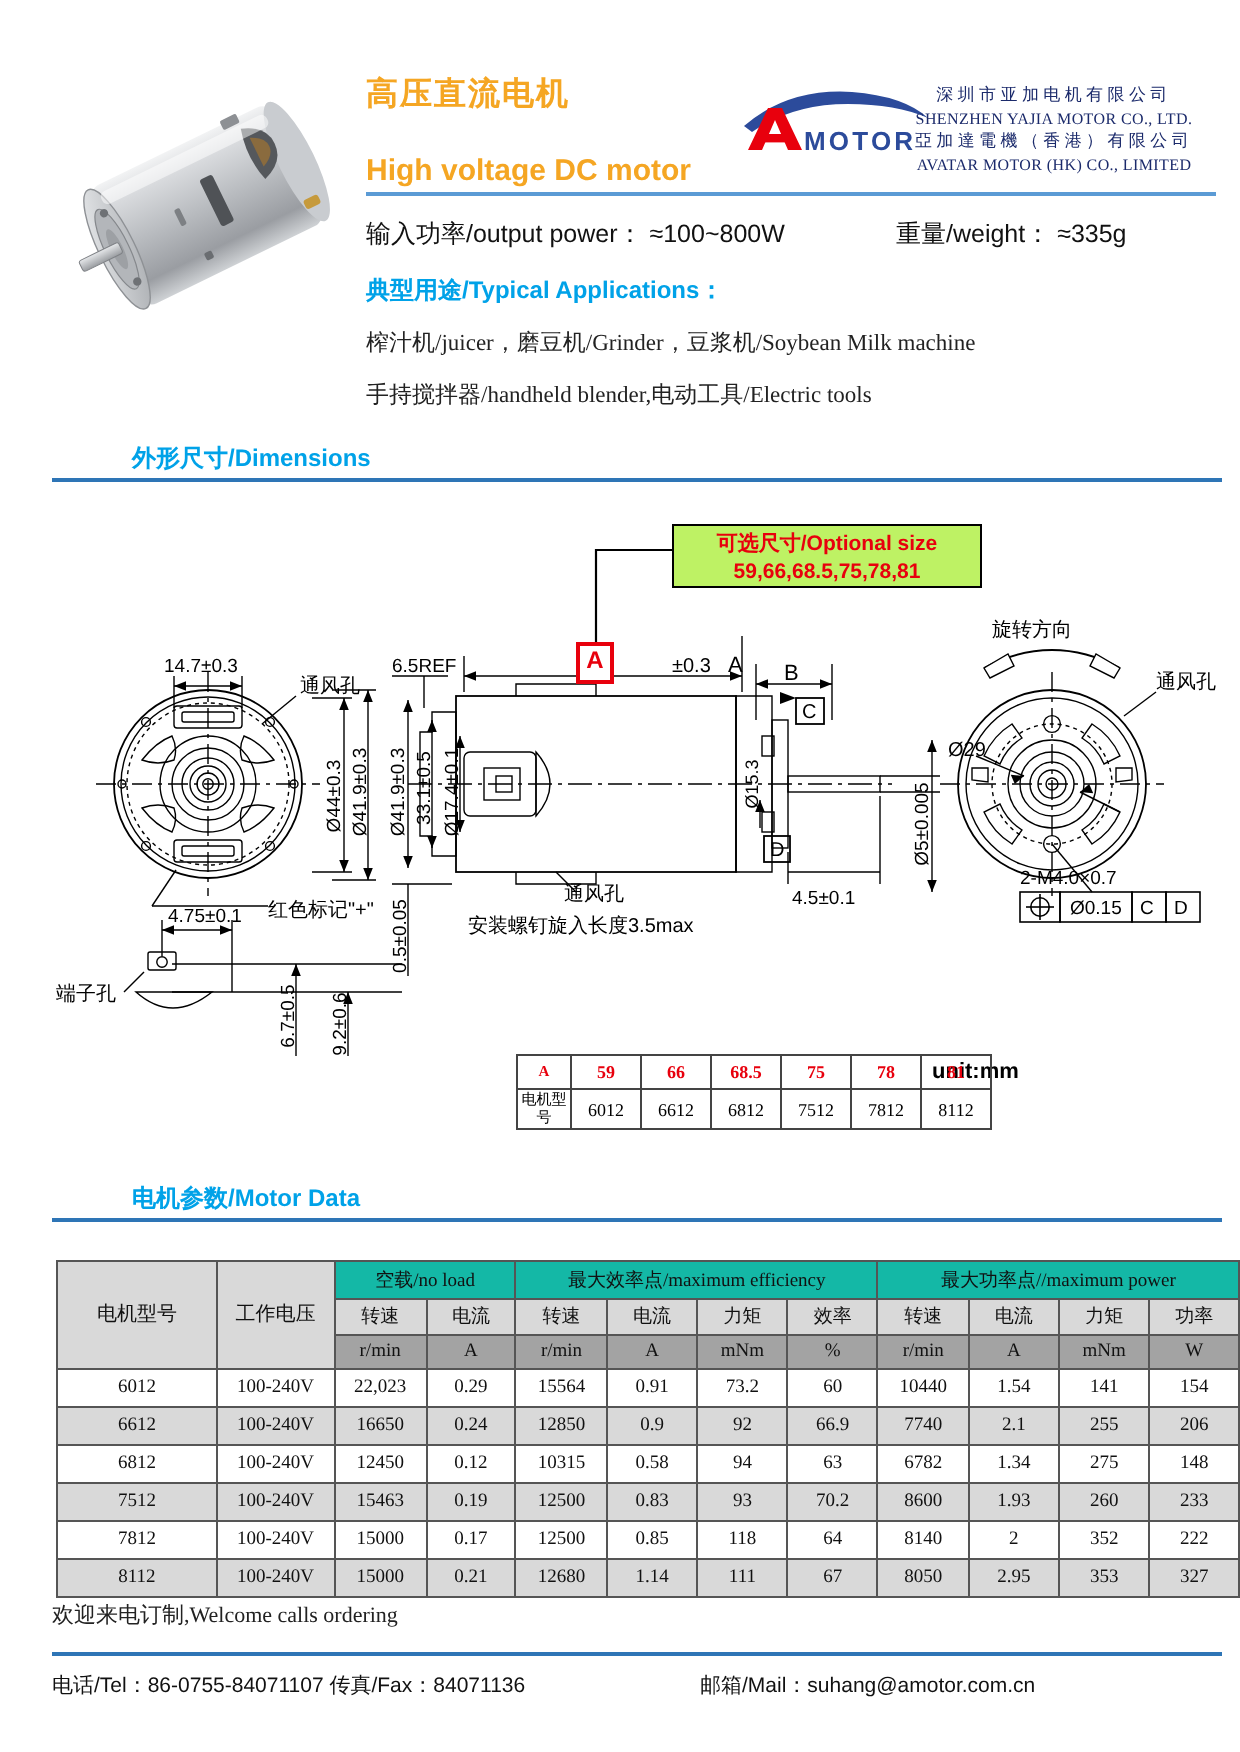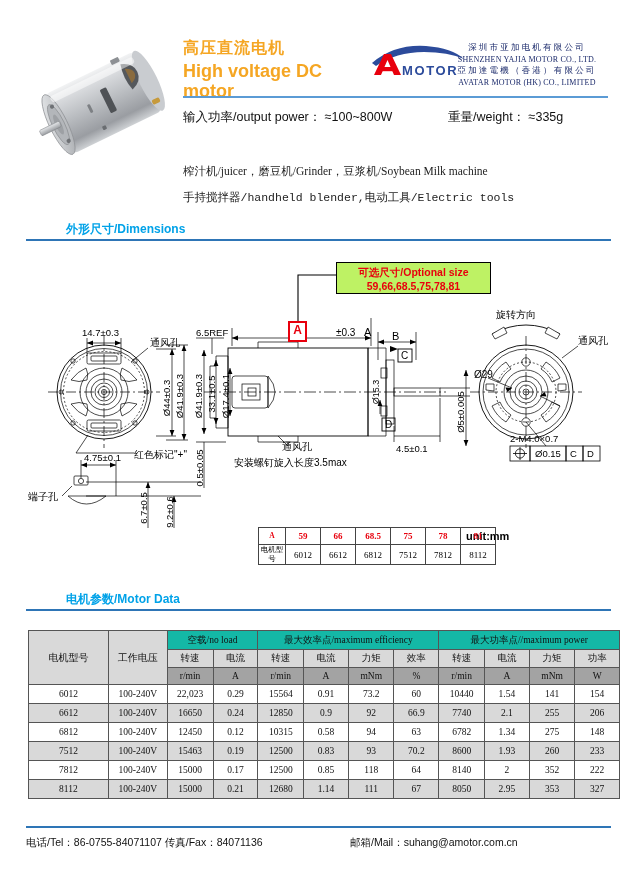--- a/index.html
+++ b/index.html
@@ -10,35 +10,35 @@
   }
   .page{position:absolute;left:0;top:0;width:620px;height:876px;}
 
   
   .photo{position:absolute;left:32px;top:36px;width:142px;height:136px;}
   .hd-title{position:absolute;left:183px;top:38px;width:190px;}
   .hd-title .cn{
     font-size:16px;color:#F5A623;font-weight:700;letter-spacing:1px;line-height:20px;
   }
   .hd-title .en{
-    font-size:18px;color:#F5A623;font-weight:700;line-height:20px;margin-top:3px;
+    font-size:15px;color:#F5A623;font-weight:700;line-height:20px;margin-top:18px;
   }
   .logo-wrap{position:absolute;left:368px;top:42px;width:108px;height:40px;}
   .company{position:absolute;left:444px;top:42px;width:166px;text-align:center;}
   .company div{font-family:"Liberation Serif","DejaVu Serif",serif;color:#1b2a6b;line-height:11.5px;}
   .company .cn{font-size:8.5px;letter-spacing:2.2px;}
   .company .en{font-size:8px;letter-spacing:.2px;}
 
   .hdrule{position:absolute;left:183px;top:96px;width:425px;height:2px;background:#5B9BD5;}
 
   .specline{position:absolute;left:183px;top:108px;width:430px;font-size:12.5px;line-height:18px;color:#111;}
   .specline .w{position:absolute;left:265px;top:0;white-space:nowrap;}
   .apps-title{position:absolute;left:183px;top:137px;font-size:12px;font-weight:700;color:#00A2E8;}
   .apps-l1{position:absolute;left:183px;top:164px;font-size:11.5px;color:#222;font-family:Liberation Serif, serif;text-align:right;}
-  .apps-l2{position:absolute;left:183px;top:190px;font-size:11.5px;color:#222;font-family:Liberation Mono, monospace;}
+  .apps-l2{position:absolute;left:183px;top:190px;font-size:11.5px;color:#222;font-family:Liberation Serif, serif;}
 
   
   .sec{position:absolute;left:26px;width:585px;}
   .sec .lbl{font-size:12px;font-weight:700;color:#00A2E8;line-height:14px;margin-left:40px;}
   .sec .bar{height:2px;background:#2E75B6;margin-top:3px;width:585px;}
 
   
   .draw{position:absolute;left:26px;top:250px;width:585px;height:330px;}
   svg{display:block;}
   .opt-box{
@@ -156,20 +156,21 @@
 
   <div class="specline">
     <span>输入功率/output power：</span>
     <span>≈100~800W</span>
     <span class="w">
       <span>重量/weight：</span>
       <span>≈335g</span>
     </span>
   </div>
 
+  <div class="apps-title">典型用途/Typical Applications：</div>
   <div class="apps-l1">榨汁机/juicer，磨豆机/Grinder，豆浆机/Soybean Milk machine</div>
   <div class="apps-l2">手持搅拌器/handheld blender,电动工具/Electric tools</div>
 
   <div class="sec" style="top:222px">
     <div class="lbl">外形尺寸/Dimensions</div>
     <div class="bar"></div>
   </div>
 
   <div class="draw">
     <svg width="585" height="330" viewBox="0 0 585 330">
@@ -558,19 +559,20 @@
       <td class="data">111</td>
       <td class="data">67</td>
       <td class="data">8050</td>
       <td class="data">2.95</td>
       <td class="data">353</td>
       <td class="data">327</td>
     </tr>
   </tbody>
     </table>
 
+  <div class="welcome">欢迎来电订制,Welcome calls ordering</div>
   <div class="footrule"></div>
   <div class="foot">
     <span>电话/Tel：86-0755-84071107 传真/Fax：84071136</span>
     <span class="mail">邮箱/Mail：suhang@amotor.com.cn</span>
   </div>
 
 </div>
 
 </body></html>

